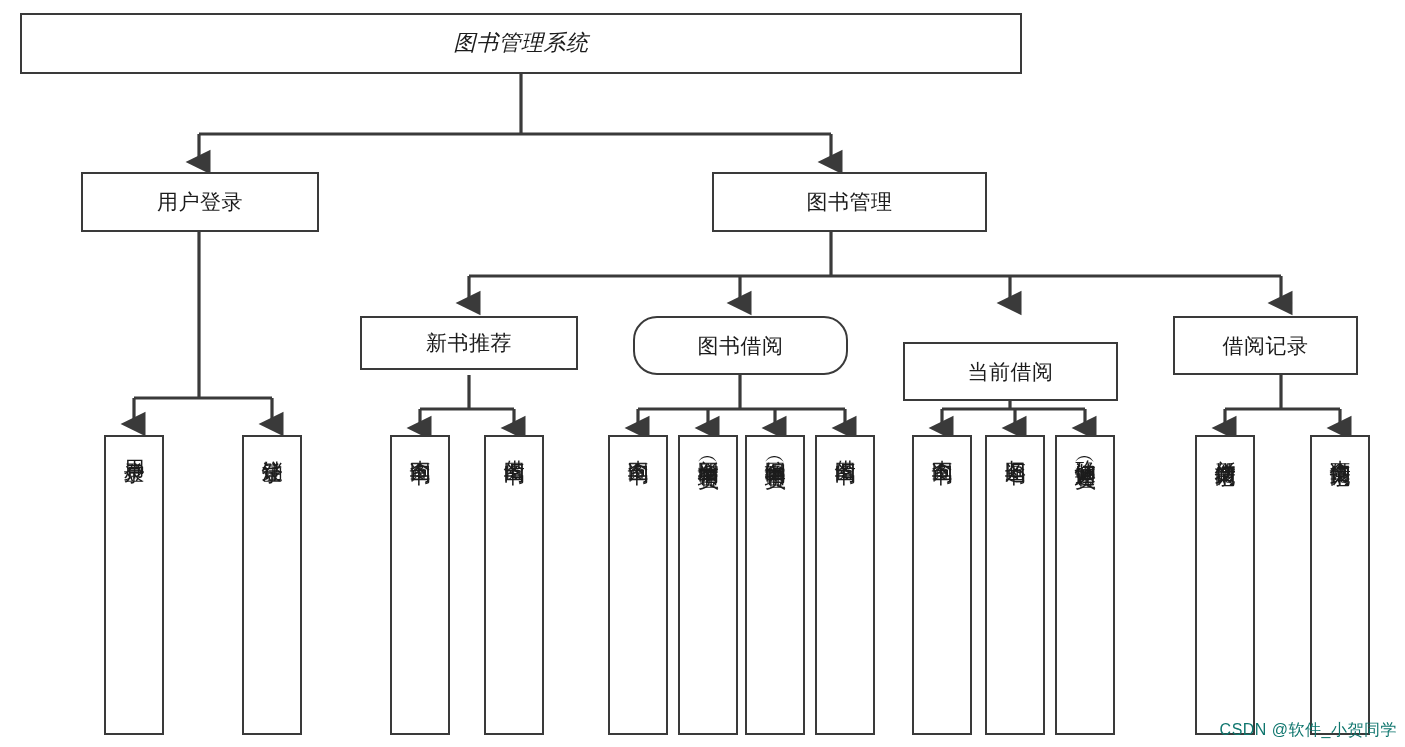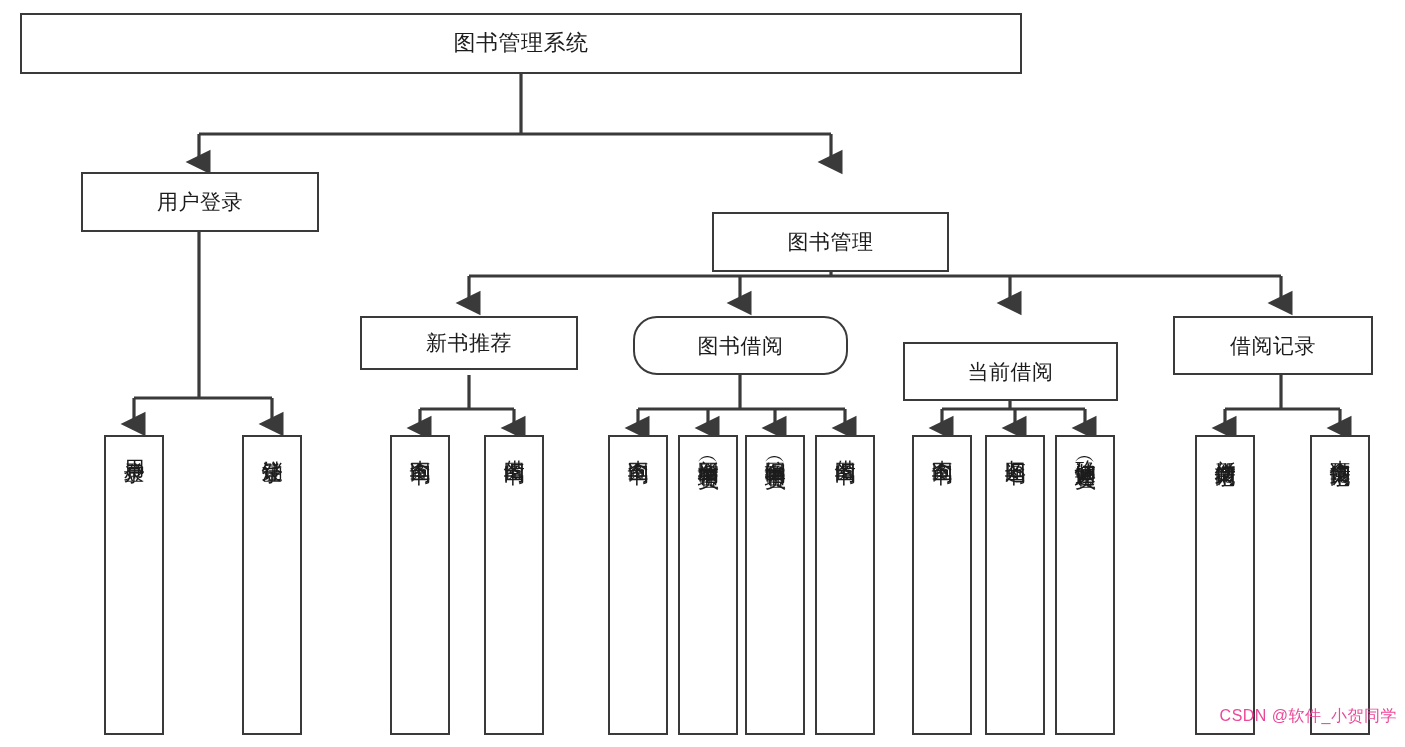--- a/index.html
+++ b/index.html
@@ -59,23 +59,23 @@
     writing-mode: vertical-rl;
     text-orientation: upright;
     font-size: 21px;
     line-height: 1.06;
     letter-spacing: 1.5px;
     white-space: nowrap;
   }
   #watermark {
     position: absolute;
     right: 8px;
-    bottom: 20px;
+    bottom: 6px;
     font-size: 16px;
-    color: #ec4899;
+    color: #0f766e;
     letter-spacing: 0.5px;
     white-space: nowrap;
     z-index: 5;
   }
 </style>
 </head>
 <body>
 
 <div id="diagram-root">
 
@@ -122,41 +122,41 @@
       <path d="M1015,409 L1015,428" marker-end="url(#arrowhead)"></path>
       <path d="M1085,409 L1085,428" marker-end="url(#arrowhead)"></path>
 
       <path d="M1281,375 L1281,409"></path>
       <path d="M1225,409 L1340,409"></path>
       <path d="M1225,409 L1225,428" marker-end="url(#arrowhead)"></path>
       <path d="M1340,409 L1340,428" marker-end="url(#arrowhead)"></path>
     </g>
   </svg>
 
-  <div class="node horiz root" style="left:20px; top:13px; width:1002px; height:61px;">
+  <div class="node horiz root" style="left:20px; top:13px; width:1002px; height:61px;font-style:italic;">
     <span class="label">图书管理系统</span>
   </div>
 
   <div class="node horiz" style="left:81px; top:172px; width:238px; height:60px;">
     <span class="label">用户登录</span>
   </div>
-  <div class="node horiz" style="left:712px; top:172px; width:237px; height:60px;margin-top:40px;">
+  <div class="node horiz" style="left:712px; top:172px; width:275px; height:60px;">
     <span class="label">图书管理</span>
   </div>
 
   <div class="node horiz" style="left:360px; top:316px; width:218px; height:54px;">
     <span class="label">新书推荐</span>
   </div>
   <div class="node horiz" style="left:633px; top:316px; width:215px; height:59px;border-radius:24px;">
     <span class="label">图书借阅</span>
   </div>
   <div class="node horiz" style="left:903px; top:316px; width:215px; height:59px;margin-top:26px;">
     <span class="label">当前借阅</span>
   </div>
-  <div class="node horiz" style="left:1173px; top:316px; width:200px; height:59px;">
+  <div class="node horiz" style="left:1173px; top:316px; width:185px; height:59px;">
     <span class="label">借阅记录</span>
   </div>
 
   <div class="node vert" style="left:104px; top:435px; width:60px; height:300px;">
     <span class="label">用户登录</span>
   </div>
   <div class="node vert" style="left:242px; top:435px; width:60px; height:300px;">
     <span class="label">注销登录</span>
   </div>
 

